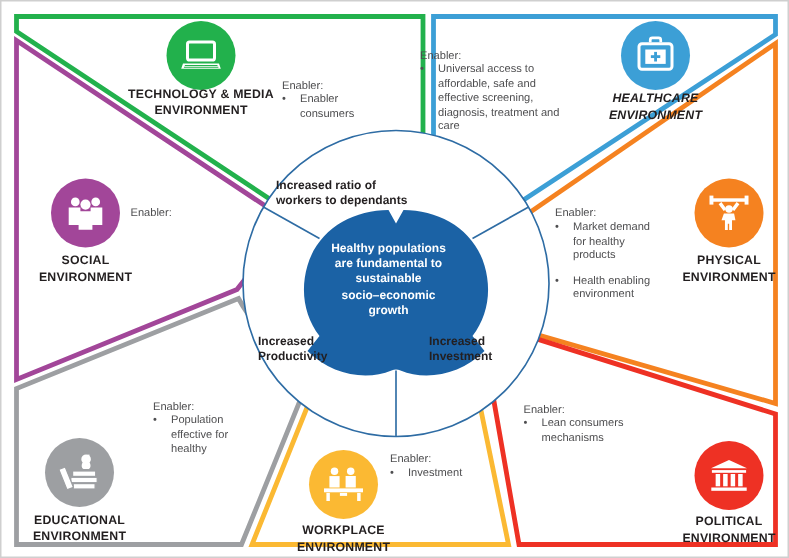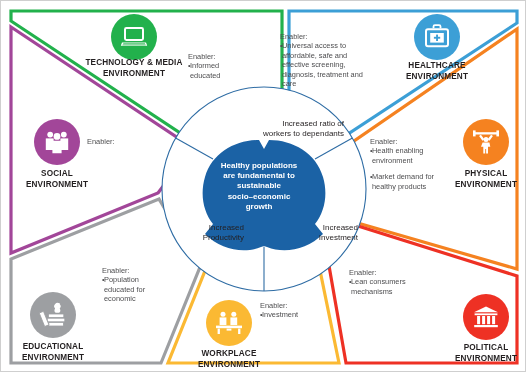--- a/index.html
+++ b/index.html
@@ -39,37 +39,37 @@
   .enabler{
     position:absolute;
     font-size:7.4px;
     line-height:9.4px;
     color:#4d4d4f;
   }
   .enabler .ehead{display:block;}
   .enabler ul{margin:0;padding:0;list-style:none;}
   .enabler li{
     position:relative;
-    padding-left:2px;
+    padding-left:12px;
     margin:0;
   }
   .enabler li + li{margin-top:7px;}
   .enabler li:before{
     content:"\2022";
     position:absolute;left:0;top:0;
   }
 
   
   .ringlabel{
     position:absolute;
     font-size:8px;
-    font-weight:normal;
+    font-weight:bold;
     line-height:10px;
     color:#231f20;
-    text-align:right;
+    text-align:left;
     white-space:pre-line;
   }
   #hub-core-text{
     position:absolute;
     left:196px;top:160px;
     width:124px;
     text-align:center;
     font-size:8px;
     font-weight:bold;
     line-height:10.2px;
@@ -222,78 +222,78 @@
         </g>
         <circle cx="15" cy="7.4" r="3.4" fill="#ffffff"></circle>
         <path d="M10.4 11.8 h9.2 v12.4 h-9.2 Z" fill="#ffffff"></path>
       </svg>
     </span>
   </div>
 
   <div class="envlabel" style="left:70px;top:57px;width:126px;">TECHNOLOGY &amp; MEDIA
 ENVIRONMENT</div>
 
-  <div class="envlabel" style="left:383px;top:60px;width:106px;">HEALTHCARE
+  <div class="envlabel" style="left:383px;top:60px;width:106px;font-style:italic;">HEALTHCARE
 ENVIRONMENT</div>
 
   <div class="envlabel" style="left:432px;top:168px;width:106px;">PHYSICAL
 ENVIRONMENT</div>
 
   <div class="envlabel" style="left:432px;top:342px;width:106px;">POLITICAL
 ENVIRONMENT</div>
 
   <div class="envlabel" style="left:175px;top:348px;width:106px;">WORKPLACE
 ENVIRONMENT</div>
 
   <div class="envlabel" style="left:0px;top:341px;width:104px;">EDUCATIONAL
 ENVIRONMENT</div>
 
   <div class="envlabel" style="left:4px;top:168px;width:104px;text-align:center;">SOCIAL
 ENVIRONMENT</div>
 
   <div class="enabler" style="left:187px;top:51px;width:60px;">
     <span class="ehead">Enabler:</span>
     <ul>
-      <li>Informed educated</li>
+      <li>Enabler consumers</li>
     </ul>
   </div>
 
   <div class="enabler" style="left:279px;top:31px;width:96px;">
     <span class="ehead">Enabler:</span>
     <ul>
       <li>Universal access to affordable, safe and effective screening, diagnosis, treatment and care</li>
     </ul>
   </div>
 
   <div class="enabler" style="left:369px;top:136px;width:72px;">
     <span class="ehead">Enabler:</span>
     <ul>
+      <li>Market demand for healthy products</li>
       <li>Health enabling environment</li>
-      <li>Market demand for healthy products</li>
     </ul>
   </div>
 
   <div class="enabler" style="left:348px;top:267px;width:78px;">
     <span class="ehead">Enabler:</span>
     <ul>
       <li>Lean consumers mechanisms</li>
     </ul>
   </div>
 
   <div class="enabler" style="left:259px;top:300px;width:70px;">
     <span class="ehead">Enabler:</span>
     <ul>
       <li>Investment</li>
     </ul>
   </div>
 
   <div class="enabler" style="left:101px;top:265px;width:60px;">
     <span class="ehead">Enabler:</span>
     <ul>
-      <li>Population educated for economic</li>
+      <li>Population effective for healthy</li>
     </ul>
   </div>
 
   <div class="enabler" style="left:86px;top:136px;width:62px;">
     <span class="ehead">Enabler:</span>
   </div>
 
   <div class="ringlabel" style="left:183px;top:118px;width:160px;">Increased ratio of
 workers to dependants</div>
 

